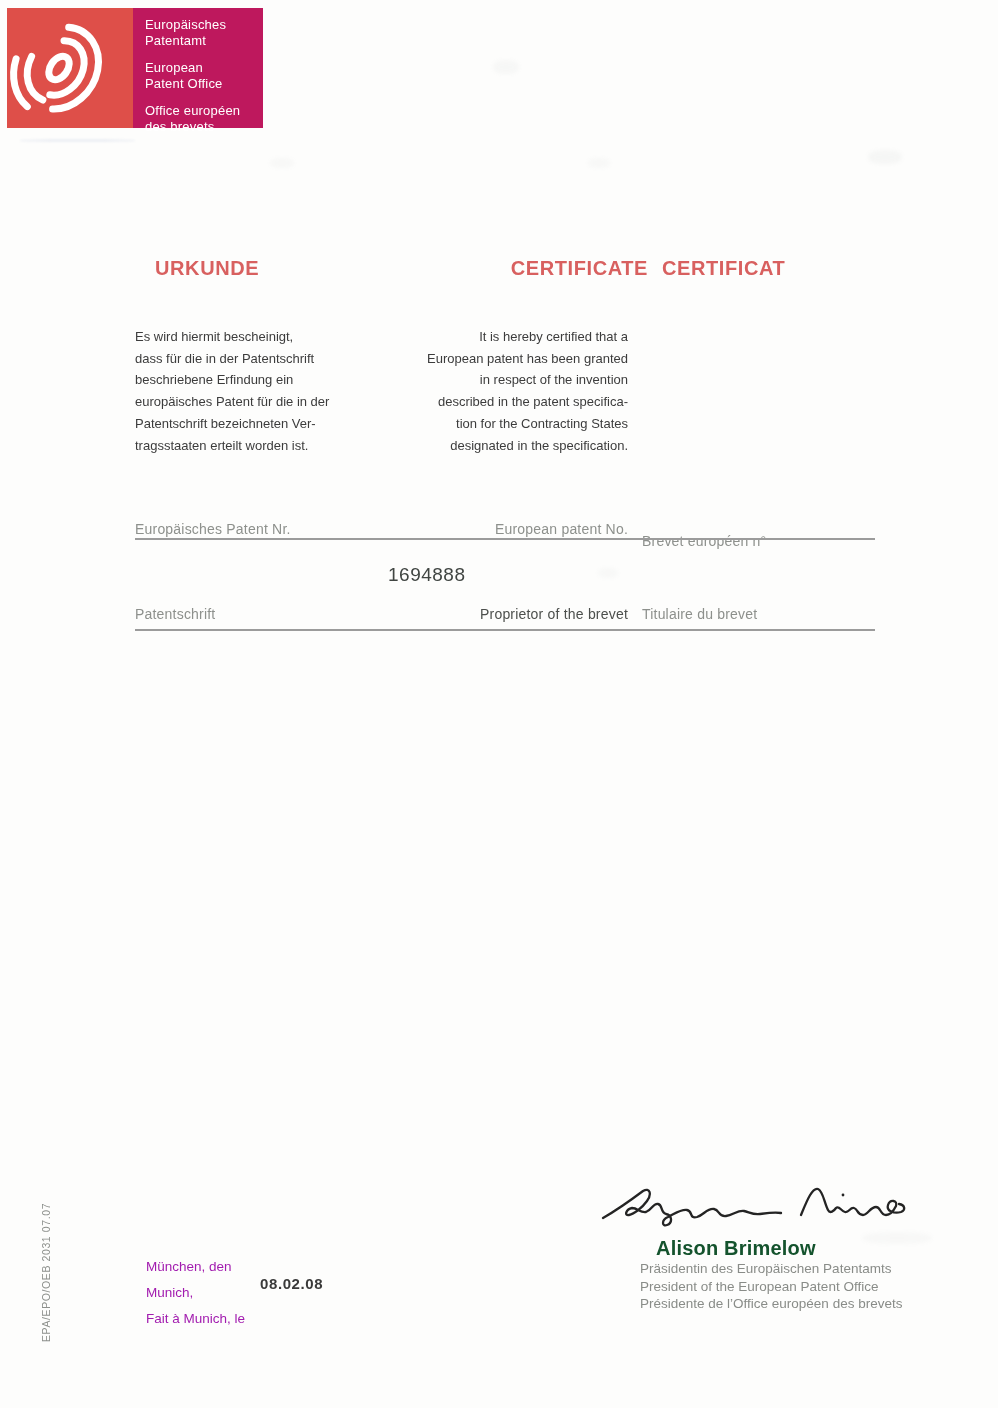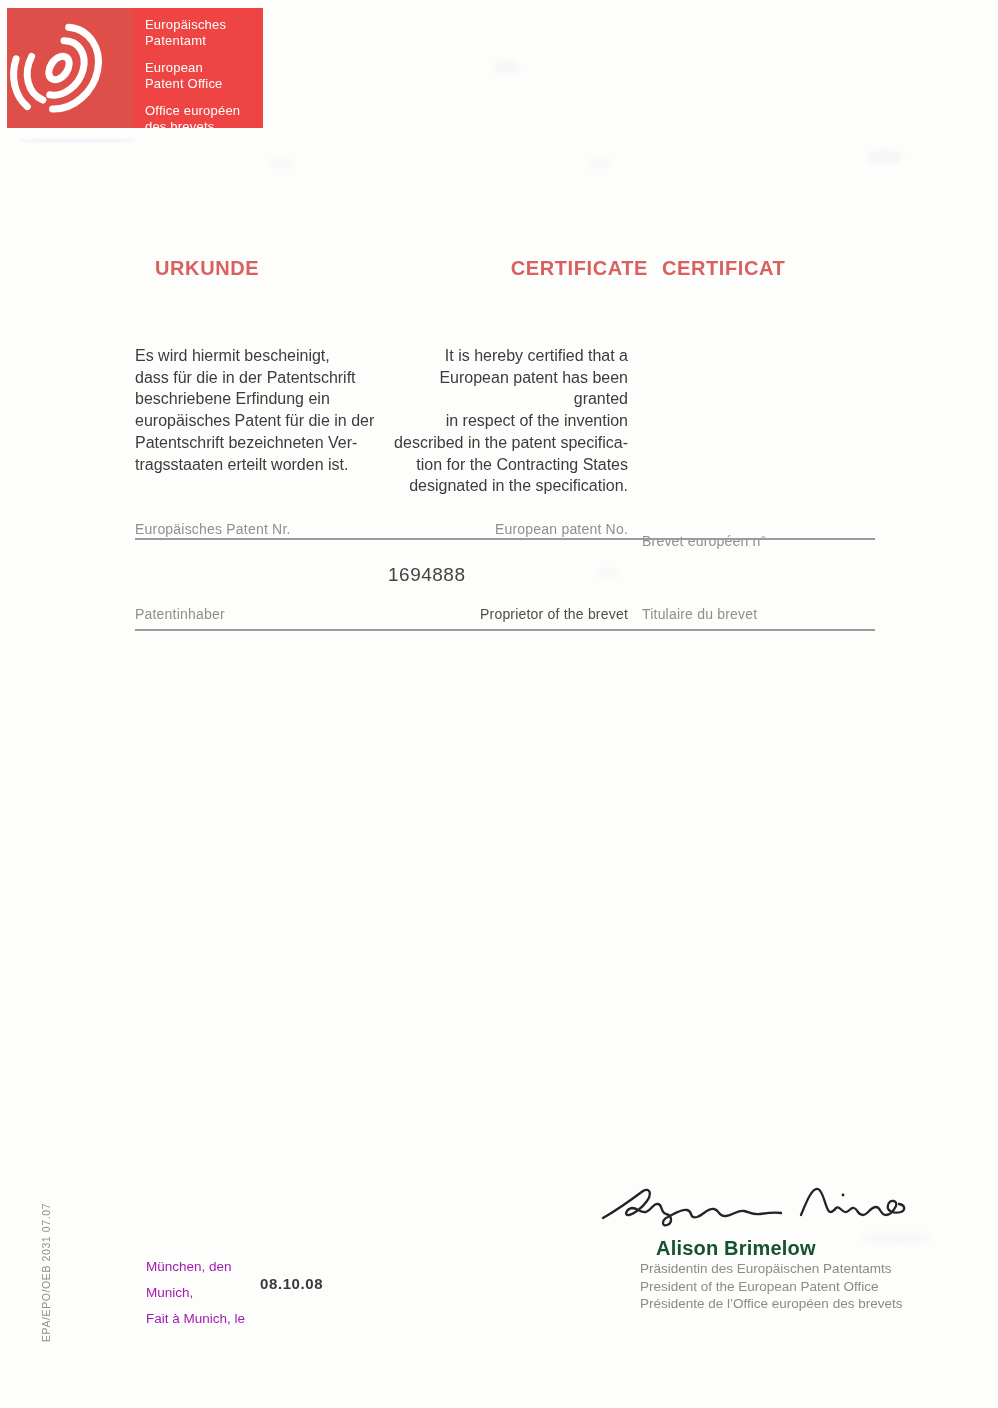--- a/index.html
+++ b/index.html
@@ -5,29 +5,29 @@
   html,body{margin:0;padding:0;background:#ffffff;}
   .page{
     position:relative;width:998px;height:1408px;overflow:hidden;
     background:#fdfdfc;
     font-family:"Liberation Sans",sans-serif;
     -webkit-font-smoothing:antialiased;
   }
   
   .logo-red{position:absolute;left:7px;top:8px;width:126px;height:120px;background:#de4f49;}
   .logo-red svg{position:absolute;left:0;top:0;}
-  .logo-gray{position:absolute;left:133px;top:8px;width:130px;height:120px;background:#ef4444;
+  .logo-gray{position:absolute;left:133px;top:8px;width:130px;height:120px;background:#be185d;
     color:#ffffff;font-size:13px;line-height:15.5px;letter-spacing:.2px;}
   .logo-gray .org{position:absolute;left:12px;white-space:pre-line;}
   .org-de{top:9px;} .org-en{top:52px;} .org-fr{top:95px;}
   
   .col{position:absolute;width:240px;}
   .c1{left:135px;} .c2{left:388px;text-align:right;} .c3{left:642px;}
   .heading{top:257px;font-size:20px;font-weight:bold;letter-spacing:.6px;color:#d8605f;margin-left:20px;}
-  .bodytxt{top:345px;font-size:16px;line-height:21.7px;color:#3c3c3c;white-space:pre-line;}
+  .bodytxt{top:326px;font-size:13px;line-height:21.7px;color:#3c3c3c;white-space:pre-line;}
   .fieldlbl{font-size:14px;color:#8d908c;letter-spacing:.2px;}
   .row1{top:521px;}
   .row2{top:606px;}
   .lbl-dark{color:#4c4f4c;}
   .rule{position:absolute;left:135px;width:740px;height:2px;background:#9b9b9b;}
   .rule1{top:538px;} .rule2{top:629px;}
   .patent-number{position:absolute;left:388px;top:564px;font-size:19px;letter-spacing:.5px;color:#404542;}
   
   .form-code{position:absolute;left:40px;top:1342px;transform:rotate(-90deg);transform-origin:0 0;
     font-size:10.5px;letter-spacing:.6px;color:#8d908c;white-space:nowrap;}
@@ -81,30 +81,30 @@
 tion for the Contracting States
 designated in the specification.</div>
 
   <div class="col c1 fieldlbl row1" style="position:absolute;">Europäisches Patent Nr.</div>
   <div class="col c2 fieldlbl row1" style="position:absolute;">European patent No.</div>
   <div class="col c3 fieldlbl row1" style="position:absolute;margin-top:12px;">Brevet européen n°</div>
   <div class="rule rule1"></div>
 
   <div class="patent-number">1694888</div>
 
-  <div class="col c1 fieldlbl row2" style="position:absolute;">Patentinhaber</div>
+  <div class="col c1 fieldlbl row2" style="position:absolute;">Patentschrift</div>
   <div class="col c2 fieldlbl row2 lbl-dark" style="position:absolute;">Proprietor of the brevet</div>
   <div class="col c3 fieldlbl row2" style="position:absolute;">Titulaire du brevet</div>
   <div class="rule rule2"></div>
 
   <div class="form-code">EPA/EPO/OEB 2031 07.07</div>
   <div class="place">München, den
 Munich,
 Fait à Munich, le</div>
-  <div class="date">08.10.08</div>
+  <div class="date">08.02.08</div>
 
   <svg class="sig-svg" width="312" height="56" viewBox="0 0 312 56">
     <g fill="none" stroke="#242424" stroke-width="2.3" stroke-linecap="round" stroke-linejoin="round">
       <path d="M6,38 C20,30 38,17 46,11 C53,7 55,14 50,21 C45,28 37,34 32,35 C27,36 29,29 35,28 C41,28 43,33 49,32 C55,30 56,23 61,24 C66,25 63,32 69,34 C75,35 76,43 70,45 C65,47 64,40 71,37 C79,33 84,29 90,30 C96,31 92,39 100,37 C107,35 110,28 117,29 C123,30 121,37 129,36 C136,35 141,30 147,31 C152,32 156,35 163,34 C170,33 177,32 184,33"></path>
       <path d="M204,35 C209,23 215,7 221,9 C226,11 227,22 231,30 C233,34 237,31 239,28 C242,25 244,31 248,32 C252,33 253,27 257,28 C261,29 260,35 266,35 C271,35 273,27 279,27 C284,27 283,35 289,35 C294,35 297,30 299,26 C301,20 293,19 291,25 C289,31 297,34 304,32 C309,30 308,25 302,24"></path>
       <circle cx="246" cy="15" r="1.4" fill="#242424" stroke="none"></circle>
     </g>
   </svg>
   <div class="sig-name">Alison Brimelow</div>
   <div class="sig-titles">Präsidentin des Europäischen Patentamts

